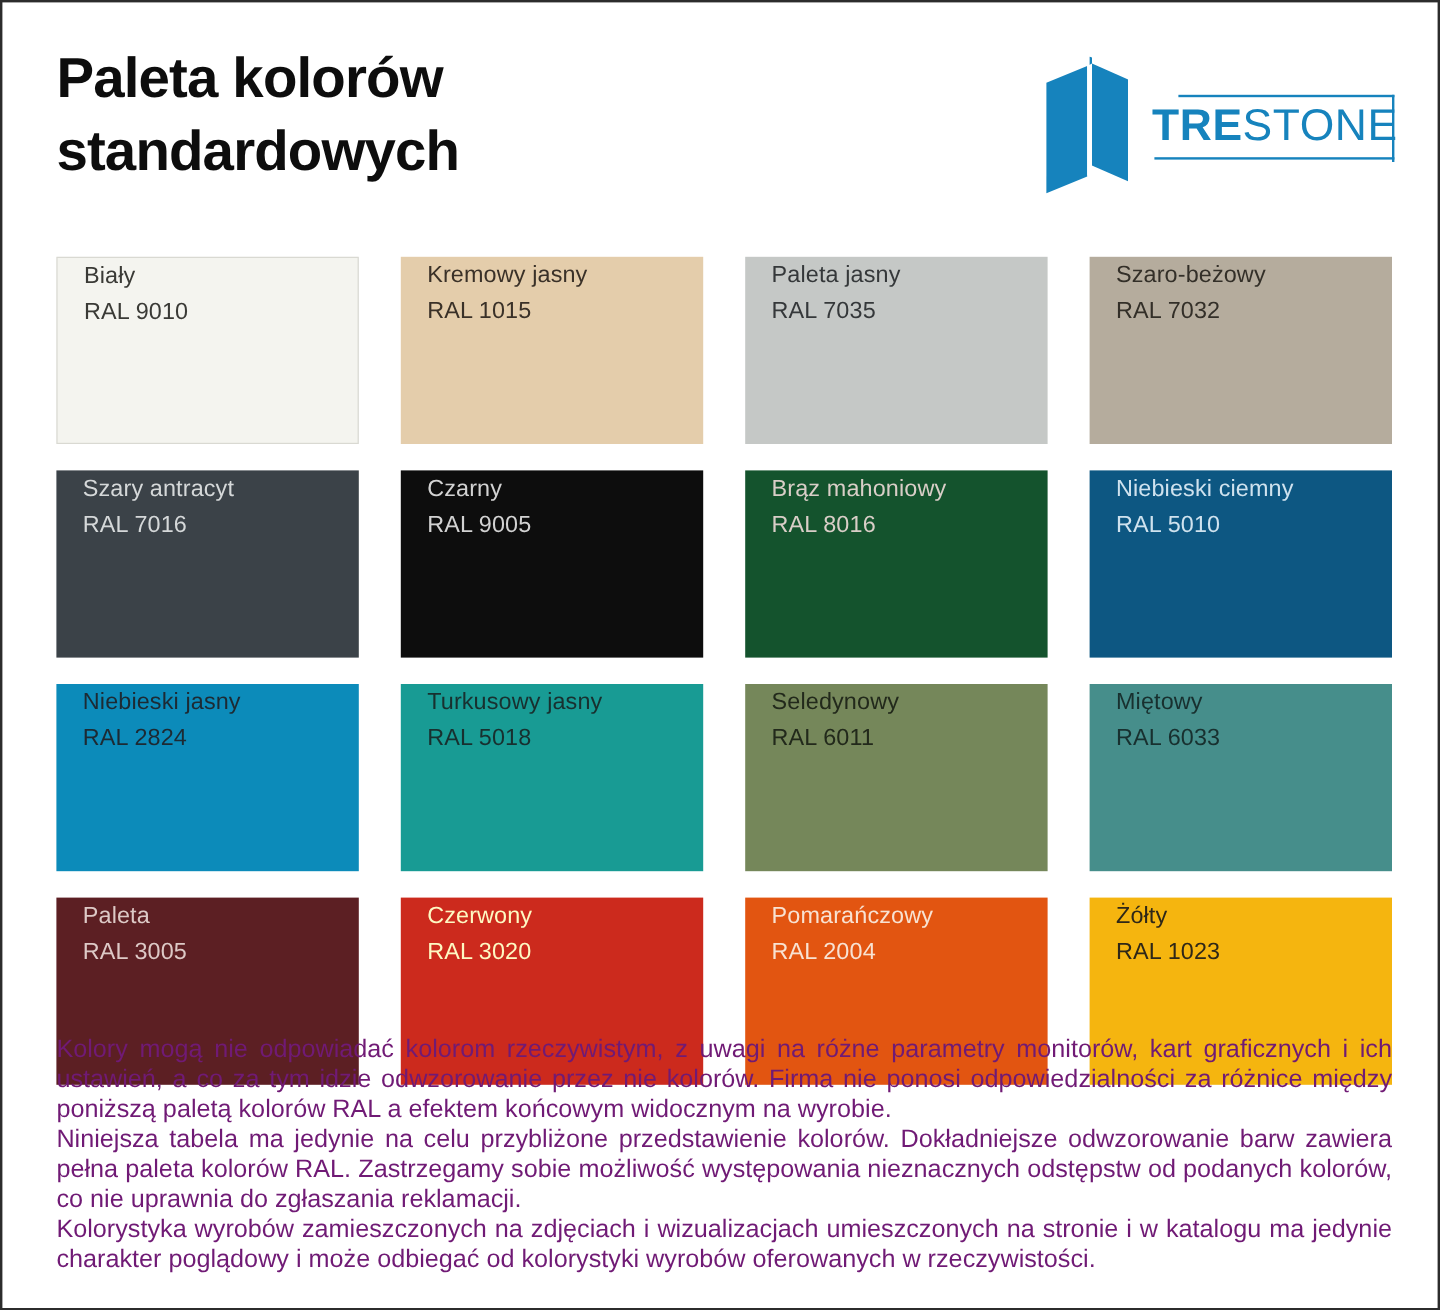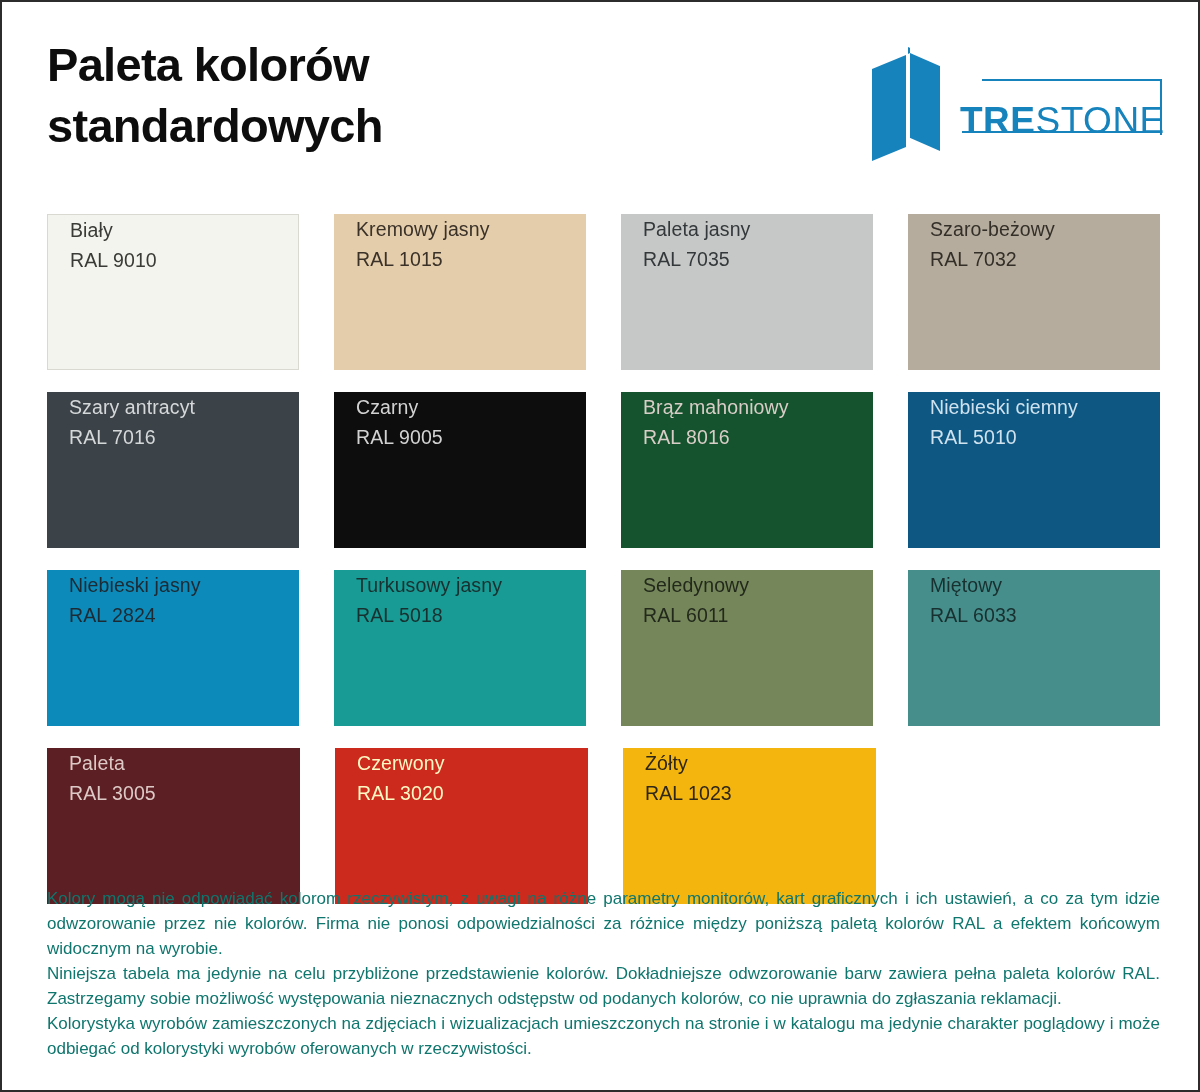--- a/index.html
+++ b/index.html
@@ -57,21 +57,21 @@
   #logo-wordmark {
     position: absolute;
     left: 82px;
     top: 28px;
     width: 210px;
     height: 60px;
   }
   .logo-text {
     position: absolute;
     left: 8px;
-    top: 24px;
+    top: 8px;
     font-size: 37px;
     letter-spacing: 0.5px;
     line-height: 44px;
     color: #1683bd;
     white-space: nowrap;
   }
   .logo-text .b { font-weight: bold; }
   .logo-text .l { font-weight: 300; }
   .logo-frame-top, .logo-frame-bottom {
     position: absolute;
@@ -121,25 +121,25 @@
     line-height: 30px;
     font-weight: 300;
     letter-spacing: 0.1px;
     white-space: nowrap;
   }
 
   
   #disclaimer {
     position: absolute;
     left: 45px;
-    top: 884px;
+    top: 860px;
     width: 1113px;
-    font-size: 17px;
+    font-size: 21px;
     line-height: 25px;
-    color: #0f766e;
+    color: #701a75;
     text-align: justify;
     text-justify: inter-word;
   }
   #disclaimer p {
     margin: 0;
   }
 </style>
 </head>
 <body>
 
@@ -229,20 +229,24 @@
 
     <div class="swatch-row">
       <div class="swatch" style="background: rgb(92, 31, 35); color: rgb(221, 201, 198);">
         <div class="swatch-name">Paleta</div>
         <div class="swatch-code">RAL 3005</div>
       </div>
       <div class="swatch" style="background: rgb(204, 42, 29); color: #fef9c3;">
         <div class="swatch-name">Czerwony</div>
         <div class="swatch-code">RAL 3020</div>
       </div>
+      <div class="swatch" style="background: rgb(226, 85, 17); color: rgb(248, 226, 210);">
+        <div class="swatch-name">Pomarańczowy</div>
+        <div class="swatch-code">RAL 2004</div>
+      </div>
       <div class="swatch" style="background: rgb(245, 181, 15); color: rgb(46, 39, 24);">
         <div class="swatch-name">Żółty</div>
         <div class="swatch-code">RAL 1023</div>
       </div>
     </div>
 
   </div>
 
   <div id="disclaimer">
     <p>Kolory mogą nie odpowiadać kolorom rzeczywistym, z uwagi na różne parametry monitorów, kart graficznych i ich ustawień, a co za tym idzie odwzorowanie przez nie kolorów. Firma nie ponosi odpowiedzialności za różnice między poniższą paletą kolorów RAL a efektem końcowym widocznym na wyrobie.</p>

